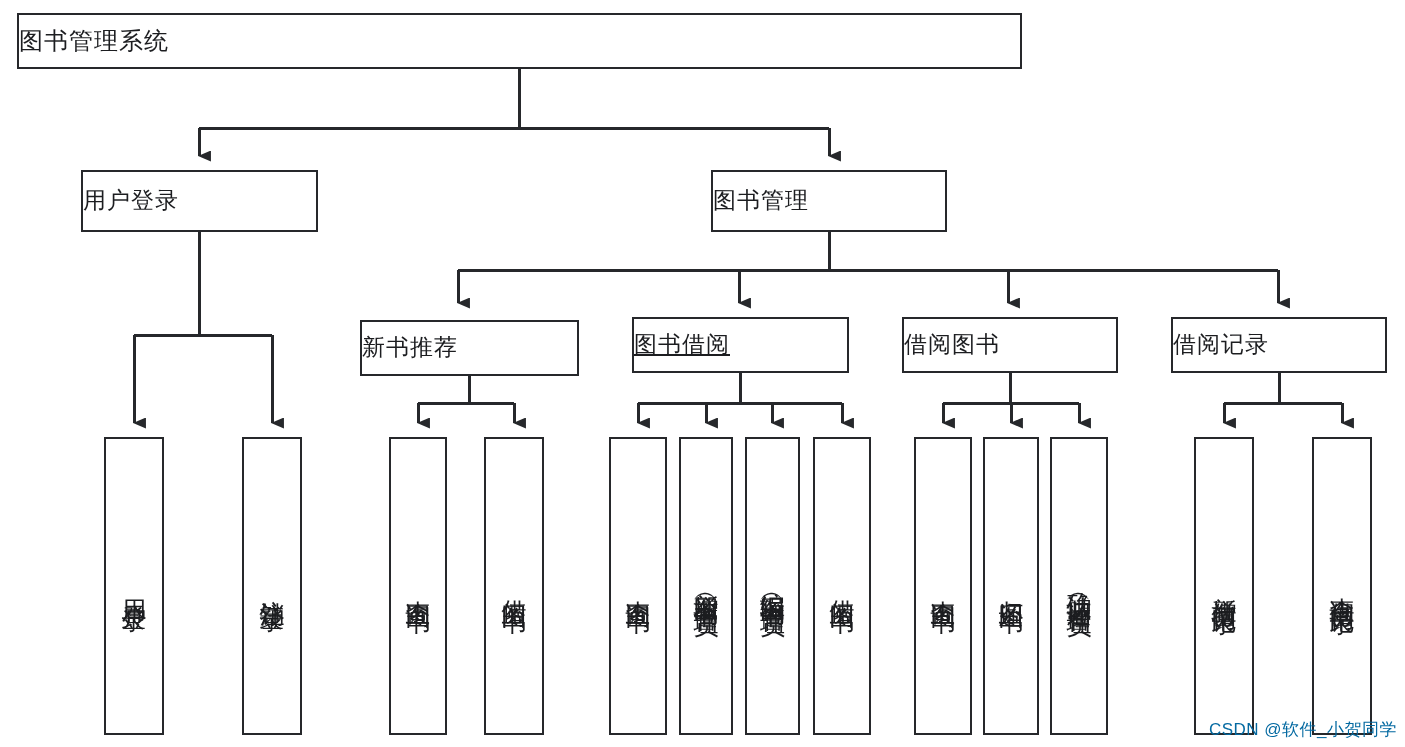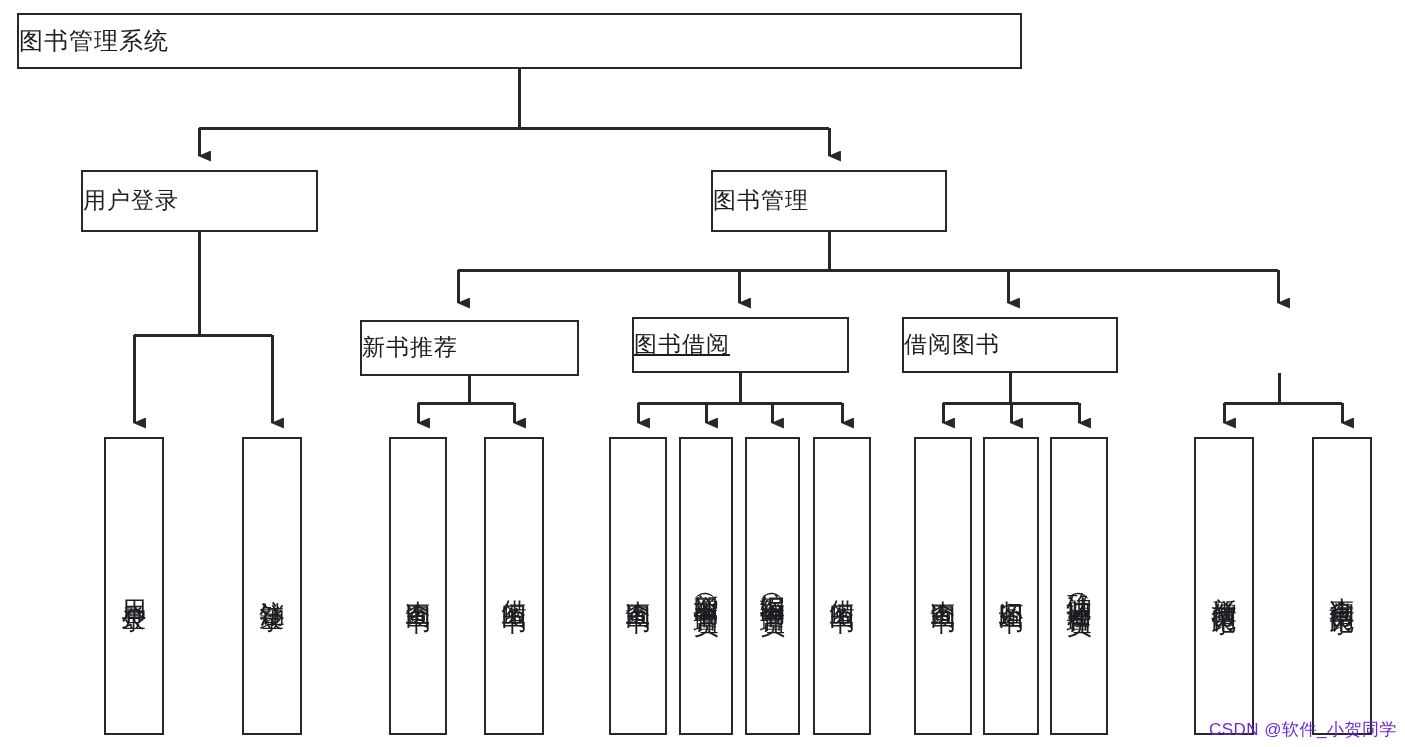--- a/index.html
+++ b/index.html
@@ -57,21 +57,21 @@
     font-size: 25px;
     letter-spacing: 3px;
     line-height: 1;
     white-space: nowrap;
   }
   #watermark {
     position: absolute;
     right: 8px;
     bottom: 6px;
     font-size: 17px;
-    color: #6d28d9;
+    color: #0369a1;
     letter-spacing: 0.5px;
     white-space: nowrap;
     pointer-events: none;
   }
 </style>
 </head>
 <body>
 
 <div id="canvas">
 
@@ -140,20 +140,23 @@
 
   <div class="node horiz" style="left:360px; top:320px; width:219px; height:56px;">
     <span class="label">新书推荐</span>
   </div>
   <div class="node horiz" style="left:632px; top:317px; width:217px; height:56px;text-decoration:underline;">
     <span class="label">图书借阅</span>
   </div>
   <div class="node horiz" style="left:902px; top:317px; width:216px; height:56px;">
     <span class="label">借阅图书</span>
   </div>
+  <div class="node horiz" style="left:1171px; top:317px; width:216px; height:56px;">
+    <span class="label">借阅记录</span>
+  </div>
 
   <div class="node vert" style="left:104px; top:437px; width:60px; height:298px;">
     <span class="label">用户登录</span>
   </div>
   <div class="node vert" style="left:242px; top:437px; width:60px; height:298px;">
     <span class="label">注销登录</span>
   </div>
 
   <div class="node vert" style="left:389px; top:437px; width:58px; height:298px;">
     <span class="label">查询图书</span>

